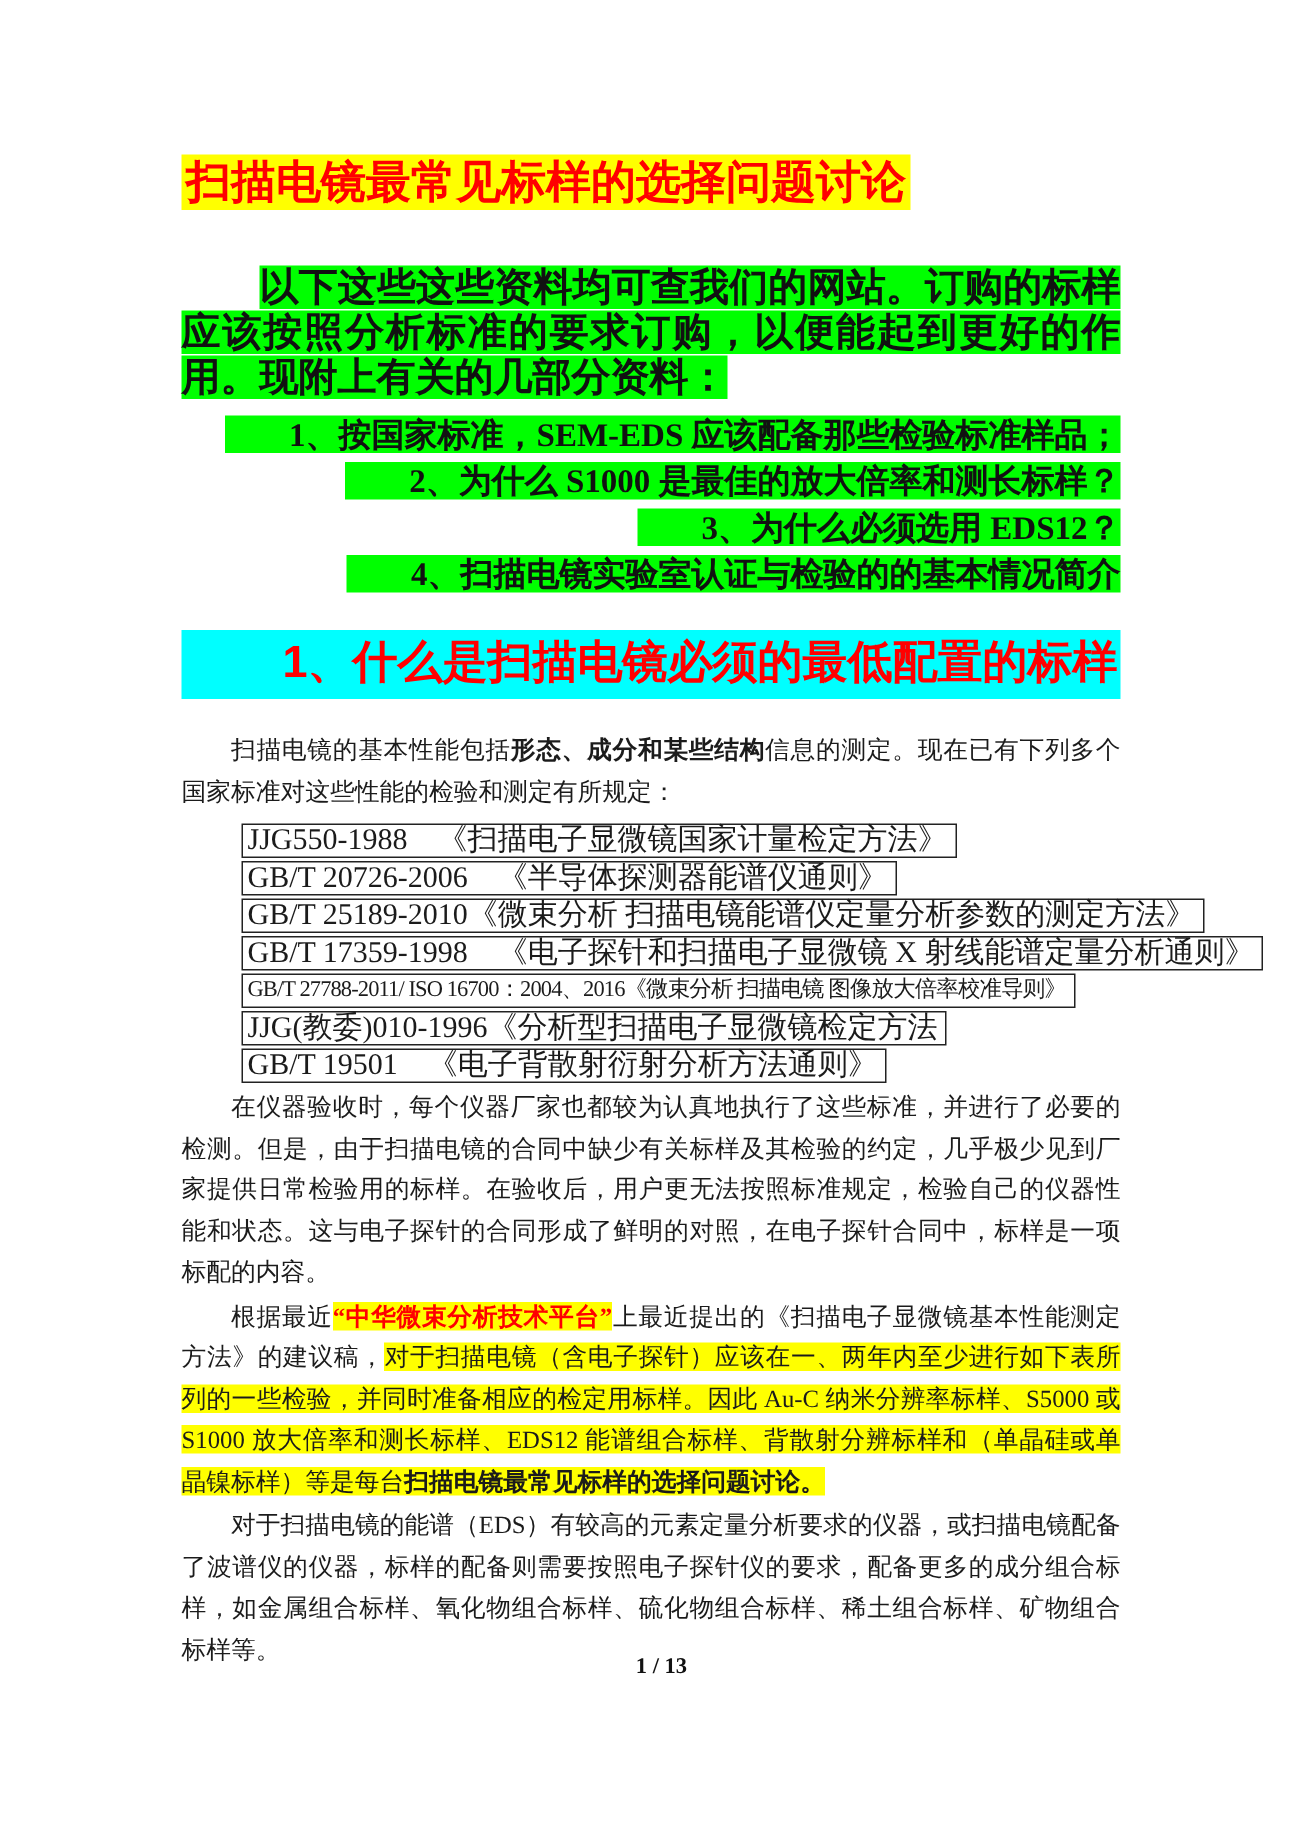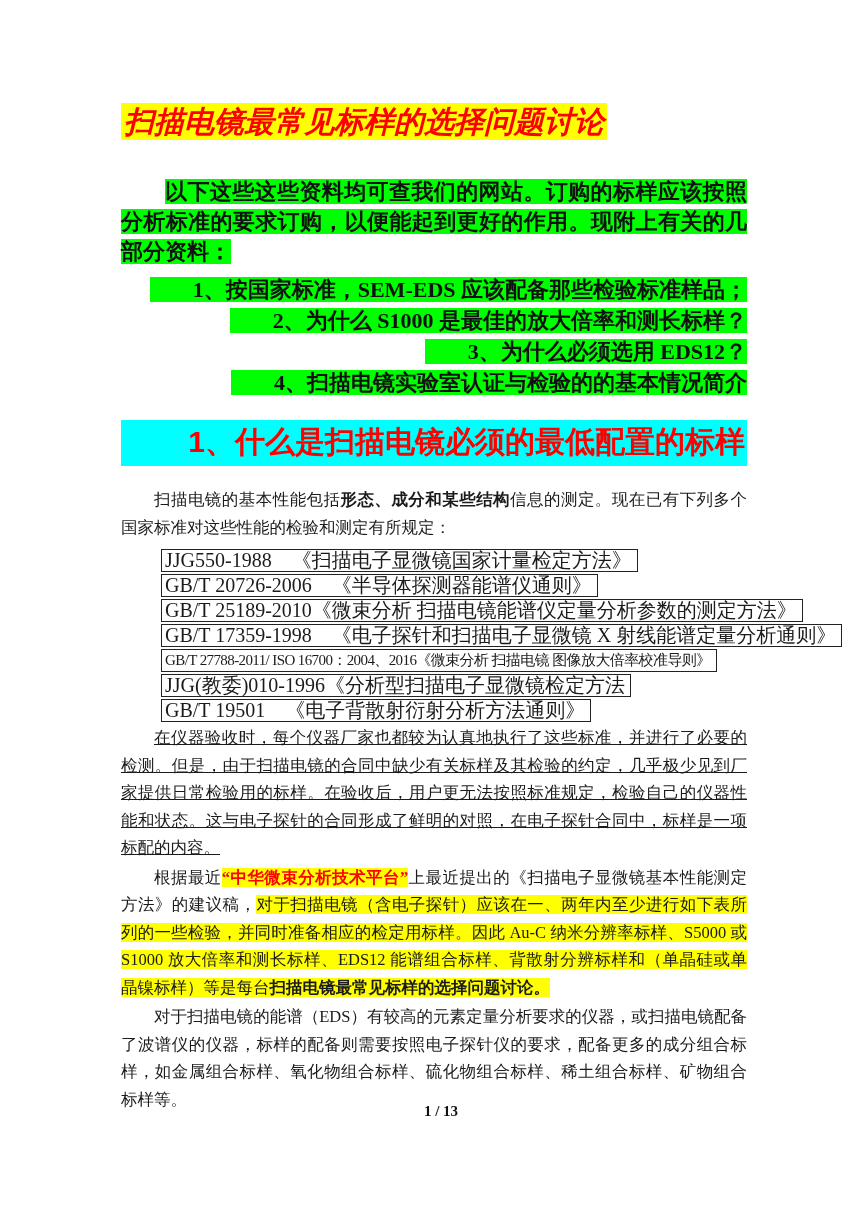--- a/index.html
+++ b/index.html
@@ -20,28 +20,28 @@
   }
   
   .doc-title {
     margin: 98px 0 0 0;
     font-size: 30px;
     line-height: 48px;
     font-weight: bold;
     font-family: "Liberation Sans", "DejaVu Sans", sans-serif;
     color: #ff0000;
   }
-  .doc-title .hl-yellow { padding: 2px 3px; font-style: italic; }
+  .doc-title .hl-yellow { padding: 2px 3px; }
   .hl-yellow { background: #ffff00; }
   .hl-green  { background: #00ff00; }
   .hl-cyan   { background: #00ffff; text-align: right; }
   
   .intro {
     margin: 31px 0 0 0;
-    font-size: 22px;
+    font-size: 26px;
     line-height: 30px;
     font-weight: bold;
     text-indent: 2em;
     text-align: justify;
     color: #111;
   }
   
   .green-list { margin: 7px 0 0 0; padding-left: 24px; text-align: right; }
   .list-item {
     font-size: 22px;
@@ -63,21 +63,21 @@
   .sec-heading .hl-cyan { display: block; padding: 3px 2px 5px 5px; }
   
   .body-para {
     margin: 0;
     font-size: 16.5px;
     line-height: 27.5px;
     text-indent: 2em;
     text-align: justify;
   }
   .mt20 { margin-top: 20px; }
-  .mt16 { margin-top: 0; text-decoration: underline; }
+  .mt16 { margin-top: 0; }
   .mt2  { margin-top: 2px; }
   .bold { font-weight: bold; }
   
   .standards { margin: 8px 0 0 40px; }
   .std-row {
     display: table;
     border: 1px solid #222;
     padding: 0 5px 0 3px;
     margin-bottom: 2px;
     font-size: 20px;

